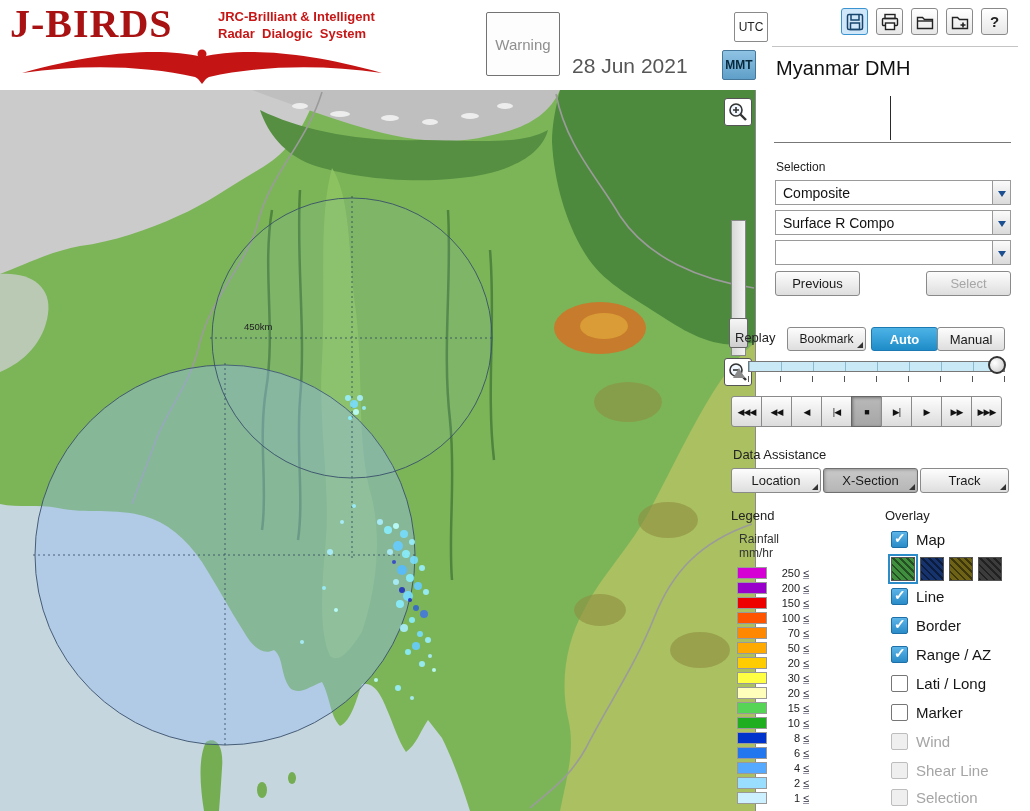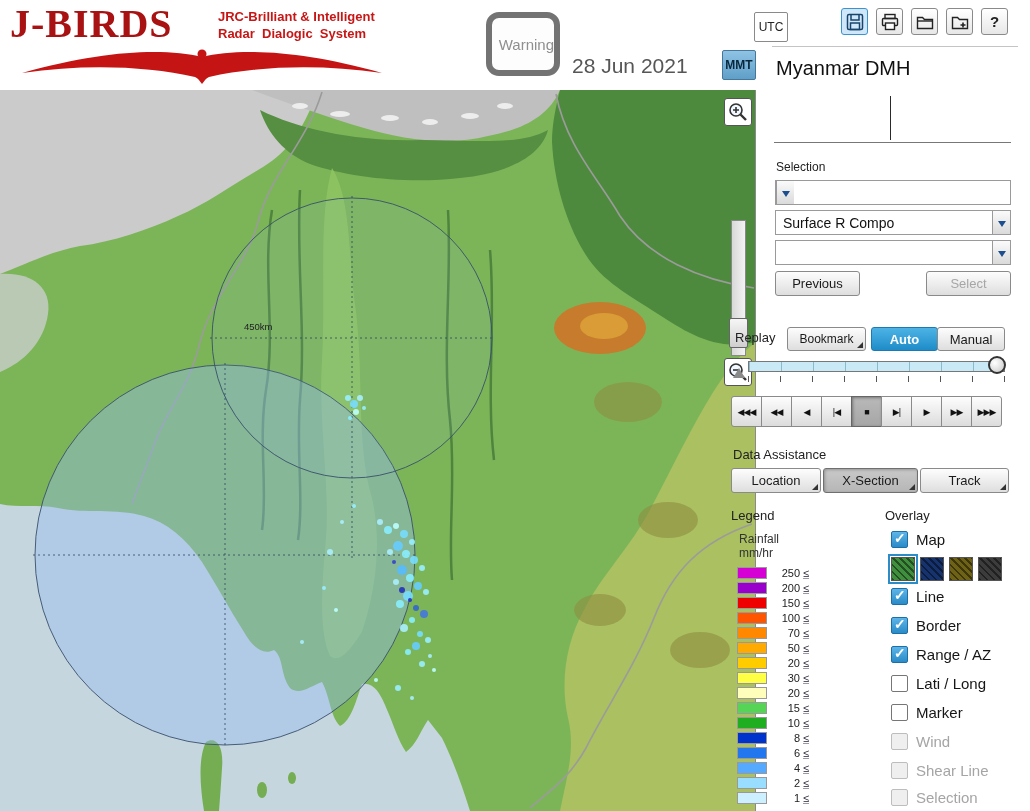--- a/index.html
+++ b/index.html
@@ -3,21 +3,21 @@
 <meta charset="utf-8">
 <style>
   *{box-sizing:border-box;margin:0;padding:0}
   html,body{width:1030px;height:811px}
   body{position:relative;font-family:"Liberation Sans",sans-serif;background:#fff;overflow:hidden}
   .abs{position:absolute}
   
   .header{position:absolute;left:0;top:0;width:1030px;height:90px;background:#fff}
   .brand{font-family:"Liberation Serif",serif;font-weight:bold;font-size:40px;color:#a81212;letter-spacing:1px;line-height:1}
   .tagline{font-size:13px;font-weight:bold;color:#c71616;line-height:1.3;white-space:pre}
-  .warnbox{position:absolute;left:486px;top:12px;width:74px;height:64px;background:#fdfdfd;border:6px solid #737373;border-radius:13px;display:flex;align-items:center;justify-content:flex-end;color:#8f8f8f;font-size:15px}
+  .warnbox{position:absolute;left:486px;top:12px;width:74px;height:64px;background:#fdfdfd;border:1px solid #737373;border-radius:2px;display:flex;align-items:center;justify-content:center;color:#8f8f8f;font-size:15px}
   .time{position:absolute;left:572px;top:6px;font-size:40px;color:#565656;letter-spacing:1px}
   .date{position:absolute;left:572px;top:54px;font-size:21px;color:#565656}
   .tzbtn{position:absolute;width:34px;height:30px;border:1px solid #8a8a8a;border-radius:2px;background:#fff;font-size:12px;color:#222;display:flex;align-items:center;justify-content:center;cursor:pointer}
   .tzbtn.sel{background:linear-gradient(#8fc3e4,#5f9fc8);border-color:#44779a;color:#07283c;font-weight:bold}
   .toolbar{position:absolute;left:841px;top:8px;display:flex;gap:8px}
   .tool{width:27px;height:27px;border:1px solid #8a8a8a;border-radius:3px;background:linear-gradient(#ffffff,#e7e7e7);display:flex;align-items:center;justify-content:center;cursor:pointer;font-weight:bold;font-size:15px;color:#222}
   .tool.sel{background:#cfe7f8;border-color:#3b93cf}
   .toolline{position:absolute;left:772px;top:46px;width:246px;height:1px;background:#c4c4c4}
   .org{position:absolute;left:776px;top:57px;font-size:20px;color:#101010}
   
@@ -82,21 +82,21 @@
   </div>
   <svg class="abs" style="left:12px;top:46px" width="380" height="38" viewBox="0 0 380 38">
     <path d="M190 11 C152 2 92 4 10 27 C72 18 134 20 183 31 L190 35 L197 31 C246 20 308 18 370 27 C288 4 228 2 190 11 Z" fill="#c41414"></path>
     <circle cx="190" cy="8" r="4.5" fill="#c41414"></circle>
     <path d="M183 29 L190 38 L197 29 Z" fill="#c41414"></path>
   </svg>
   <div class="warnbox">
     <span>Warning</span>
   </div>
   <div class="date">28 Jun 2021</div>
-  <button class="tzbtn" style="left:754px;top:12px">UTC</button>
+  <button class="tzbtn" style="left:734px;top:12px">UTC</button>
   <button class="tzbtn sel" style="left:722px;top:50px">MMT</button>
 
   <div class="toolbar">
     <div class="tool sel">
       <svg width="18" height="18" viewBox="0 0 18 18">
         <rect x="1.5" y="1.5" width="15" height="15" rx="1.5" fill="none" stroke="#17456e" stroke-width="1.5"></rect>
         <path d="M5 1.5 V7 H13 V1.5" fill="none" stroke="#17456e" stroke-width="1.5"></path>
         <rect x="4.5" y="10" width="9" height="6.5" fill="none" stroke="#17456e" stroke-width="1.5"></rect>
       </svg>
     </div>
@@ -260,20 +260,21 @@
     </svg>
   </div>
 </div>
 <div class="vdivide"></div>
 
 <div class="infobox"></div>
 
 <div class="label" style="left:776px;top:160px;font-size:12px">Selection</div>
 
 <div class="combo" style="top:180px">
+  <span class="txt">Composite</span>
   <span class="dd"></span>
 </div>
 <div class="combo" style="top:210px">
   <span class="txt">Surface R Compo</span>
   <span class="dd"></span>
 </div>
 <div class="combo" style="top:240px">
   <span class="txt"></span>
   <span class="dd"></span>
 </div>

